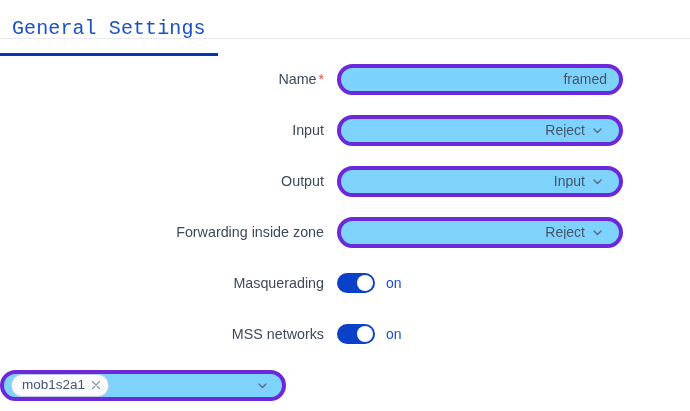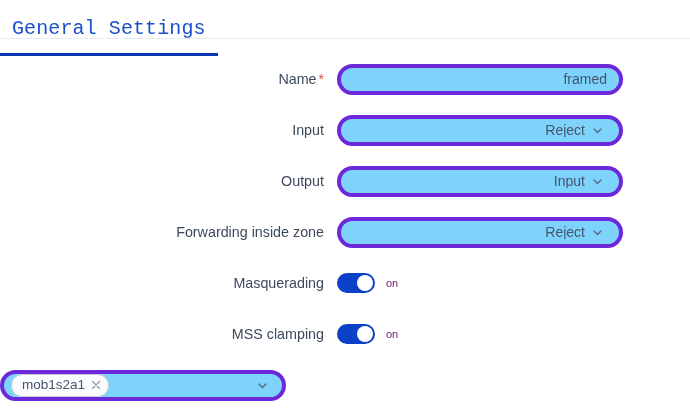--- a/index.html
+++ b/index.html
@@ -143,22 +143,22 @@
     left: 2px;
     width: 16px;
     height: 16px;
     border-radius: 50%;
     background: #ffffff;
     transition: none;
   }
   .toggle.on .knob { left: 20px; }
   .toggle-text {
     margin-left: 11px;
-    font-size: 11px;
-    color: #701a75;
+    font-size: 14px;
+    color: #1d4ed8;
     line-height: 1;
   }
 
   
   .field.multiselect {
     padding-left: 7px;
     padding-right: 10px;
   }
   .chips {
     flex: 1;
@@ -252,21 +252,21 @@
     <div class="row-label">Masquerading</div>
     <div class="toggle-wrap">
       <div class="toggle on">
         <div class="knob"></div>
       </div>
       <span class="toggle-text">on</span>
     </div>
   </div>
 
   <div class="row">
-    <div class="row-label">MSS clamping</div>
+    <div class="row-label">MSS networks</div>
     <div class="toggle-wrap">
       <div class="toggle on">
         <div class="knob"></div>
       </div>
       <span class="toggle-text">on</span>
     </div>
   </div>
 
   <div class="row">
     <div class="field multiselect">

